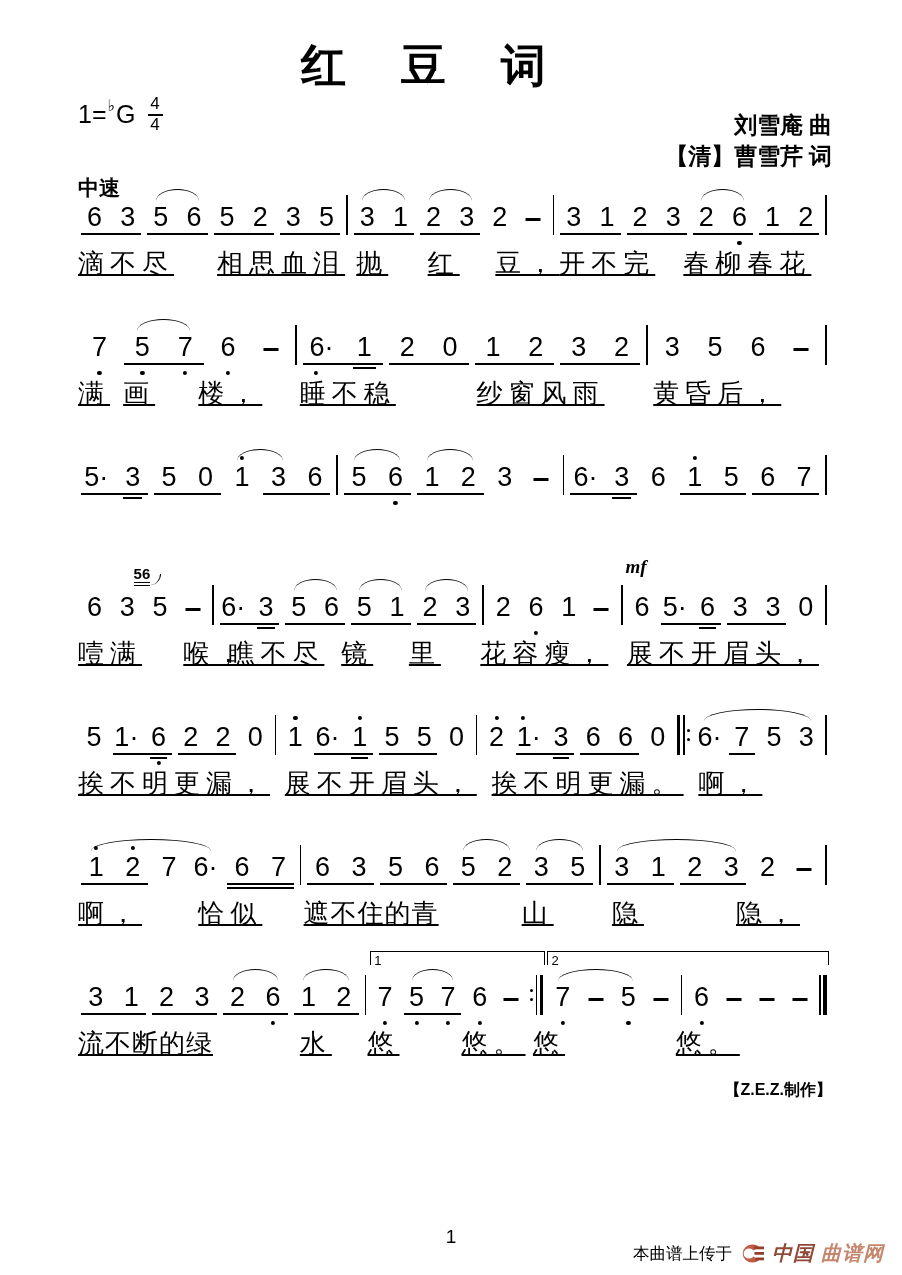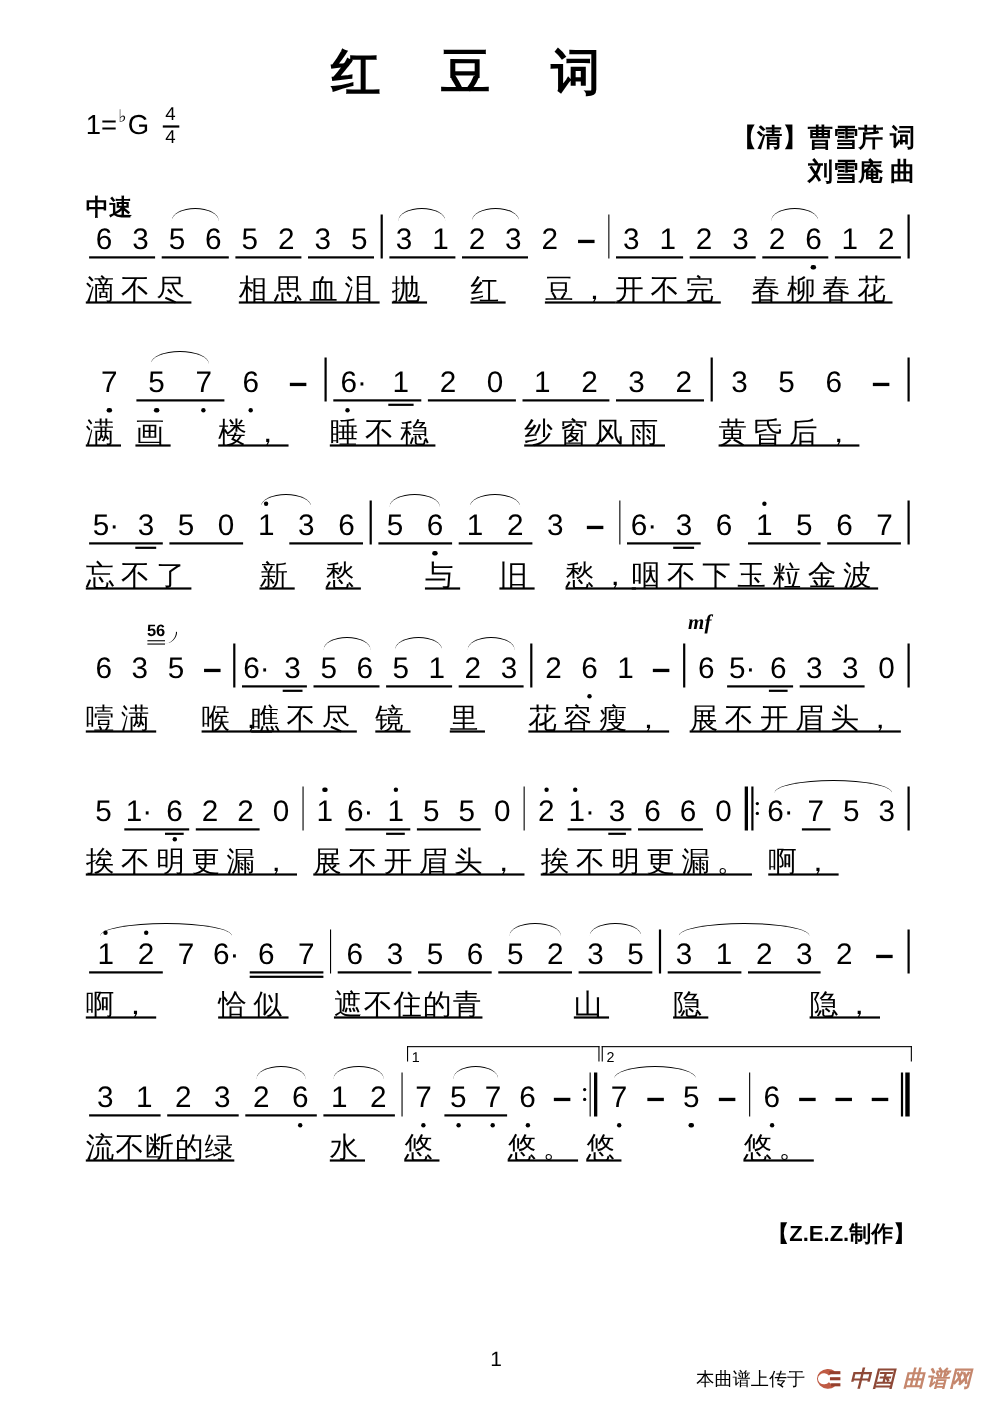--- a/index.html
+++ b/index.html
@@ -45,21 +45,21 @@
   .volta-label{position:absolute;top:-20px;left:5px;font-size:13px;}
   .grace{position:absolute;top:-17px;left:-10px;font-size:15px;font-weight:600;line-height:15px;
          border-bottom:4px double #000;padding-bottom:1px;}
   .grace::after{content:"";position:absolute;right:-11px;bottom:-3px;width:10px;height:11px;
          border-right:1.4px solid #000;border-bottom-right-radius:100% 100%;}
   .dyn{position:absolute;top:-27px;left:0;font:italic bold 19px "Liberation Serif",serif;}
   .lyrics{position:relative;height:36px;margin-top:5px;font-family:"Liberation Serif",serif;font-size:26px;}
   .lyric{position:absolute;top:0;white-space:nowrap;letter-spacing:6px;text-decoration:underline;}
   .lyric.tight{letter-spacing:1px;}
   
-  #maker{top:1108px;right:70px;font-size:20px;font-weight:bold;}
+  #maker{top:1080px;right:70px;font-size:16px;font-weight:bold;}
   #pagenum{top:1226px;left:0;width:100%;text-align:center;font-size:19px;}
   #sitefooter{top:1240px;right:18px;display:flex;align-items:center;gap:7px;}
   #upload-text{font-size:16.5px;font-family:"Liberation Serif",serif;}
   .sitename{font-family:"Liberation Serif",serif;font-weight:bold;font-style:italic;font-size:20px;letter-spacing:1px;}
 </style>
 </head>
 <body>
 
 <div class="abs" id="title">红豆词</div>
 
@@ -68,22 +68,22 @@
     <span class="flat">♭</span>
     <span>G</span>
   <span class="frac">
     <i>4</i>
     <b></b>
     <i>4</i>
   </span>
 </div>
 
 <div class="abs" id="credits">
+  <div>刘雪庵 曲</div>
   <div>【清】曹雪芹 词</div>
-  <div>刘雪庵 曲</div>
 </div>
 
 <div class="abs" id="tempo">中速</div>
 
 <div id="score">
     <div class="line" style="top: 163px;">
       <div class="notes-row">
         <div class="beam" style="flex-grow: 2;">
           <div class="cell">
             <div class="digit">6</div>
@@ -372,29 +372,20 @@
           <div class="cell">
             <div class="digit">7</div>
           </div>
         </div>
         <div class="bar">
           <div class="bl-thin"></div>
         </div>
         <div class="slur" style="left: 159.008px; width: 46.4531px;"></div>
         <div class="slur" style="left: 276.039px; width: 46.4531px;"></div>
         <div class="slur" style="left: 348.93px; width: 46.4531px;"></div>
-      </div>
-      <div class="lyrics">
-        <div class="lyric" style="left: 0%;">忘不了</div>
-        <div class="lyric" style="left: 21%;">新</div>
-        <div class="lyric" style="left: 29%;">愁</div>
-        <div class="lyric" style="left: 41%;">与</div>
-        <div class="lyric" style="left: 50%;">旧</div>
-        <div class="lyric" style="left: 58%;">愁，</div>
-        <div class="lyric" style="left: 66%;">咽不下玉粒金波</div>
       </div>
     </div>
     <div class="line" style="top: 553px;">
       <div class="notes-row">
         <div class="cell">
           <div class="digit">6</div>
         </div>
         <div class="cell">
           <div class="digit">3</div>
         </div>

